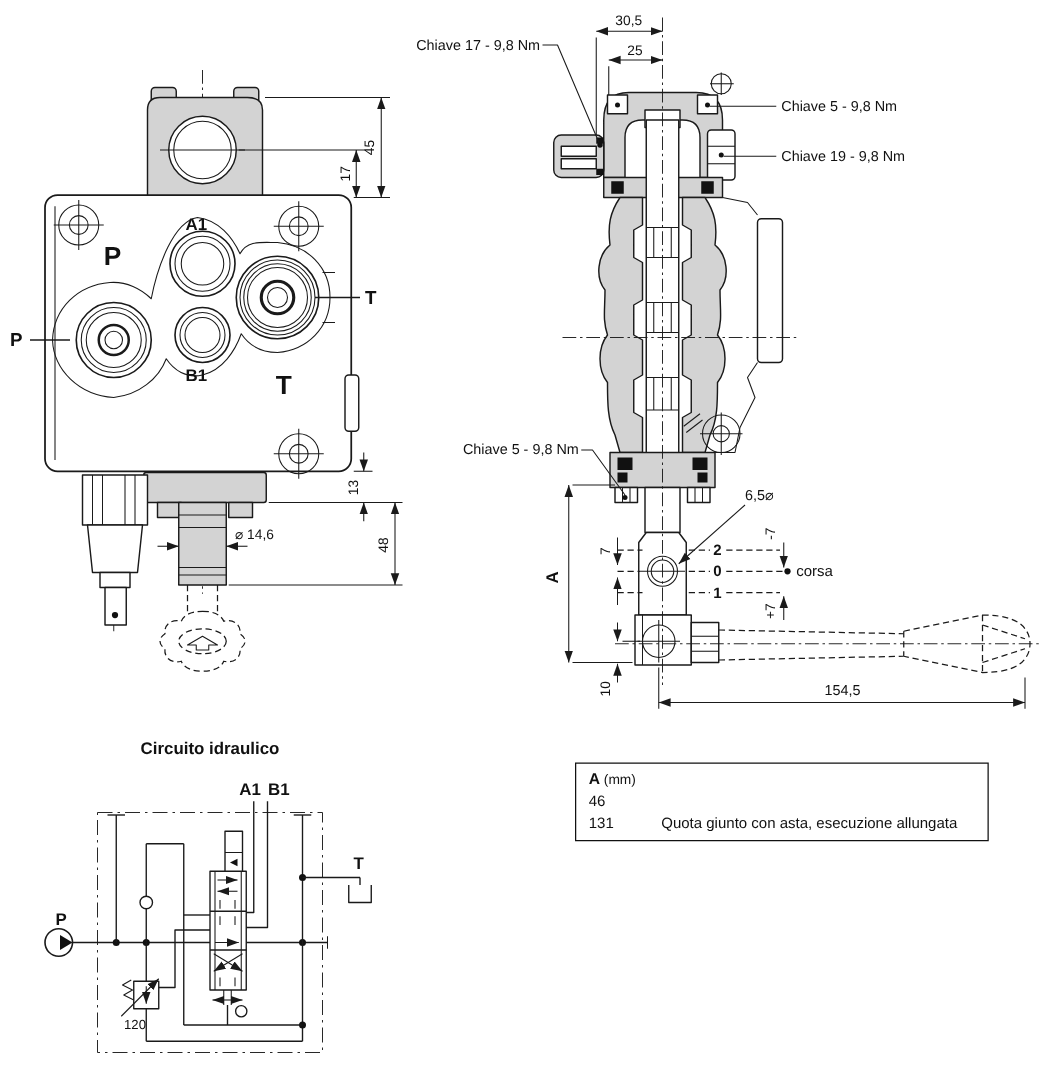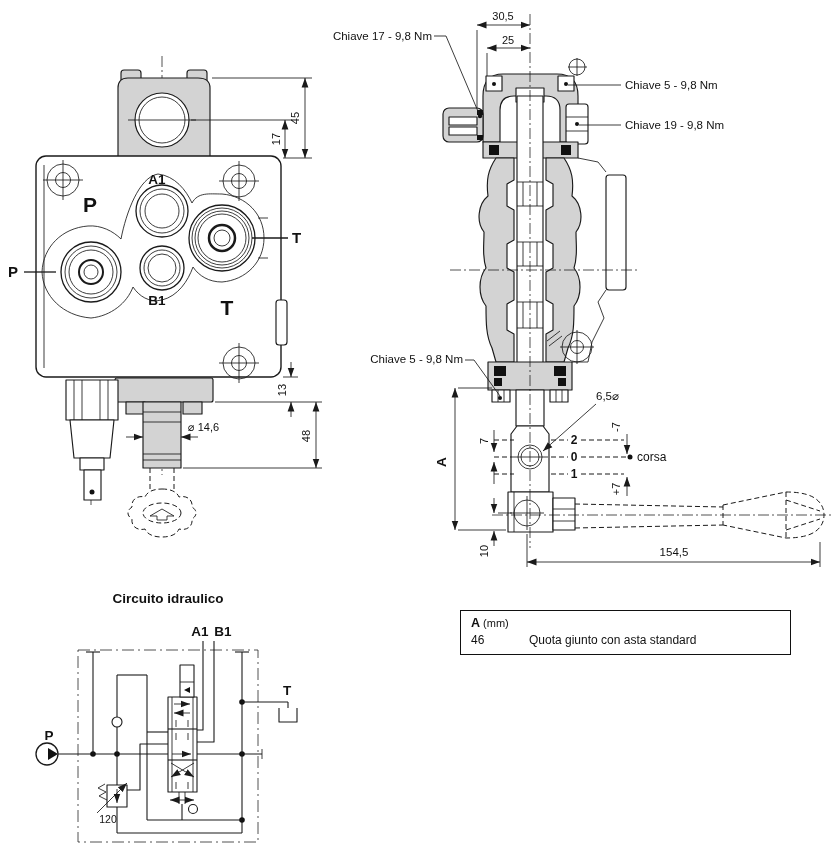--- a/index.html
+++ b/index.html
@@ -438,16 +438,19 @@
   </g>
 </svg>
 
   
   <div id="spec-table">
     <div class="tr">
       <div class="c1 hdr"><span>A</span> <span class="unit">(mm)</span></div>
     </div>
     <div class="tr">
       <div class="c1">46</div>
-      <div class="c2">Quota giunto con asta standard</div>
+    </div>
+    <div class="tr">
+      <div class="c1">131</div>
+      <div class="c2">Quota giunto con asta, esecuzione allungata</div>
     </div>
   </div>
 </div>
 
 </body></html>

